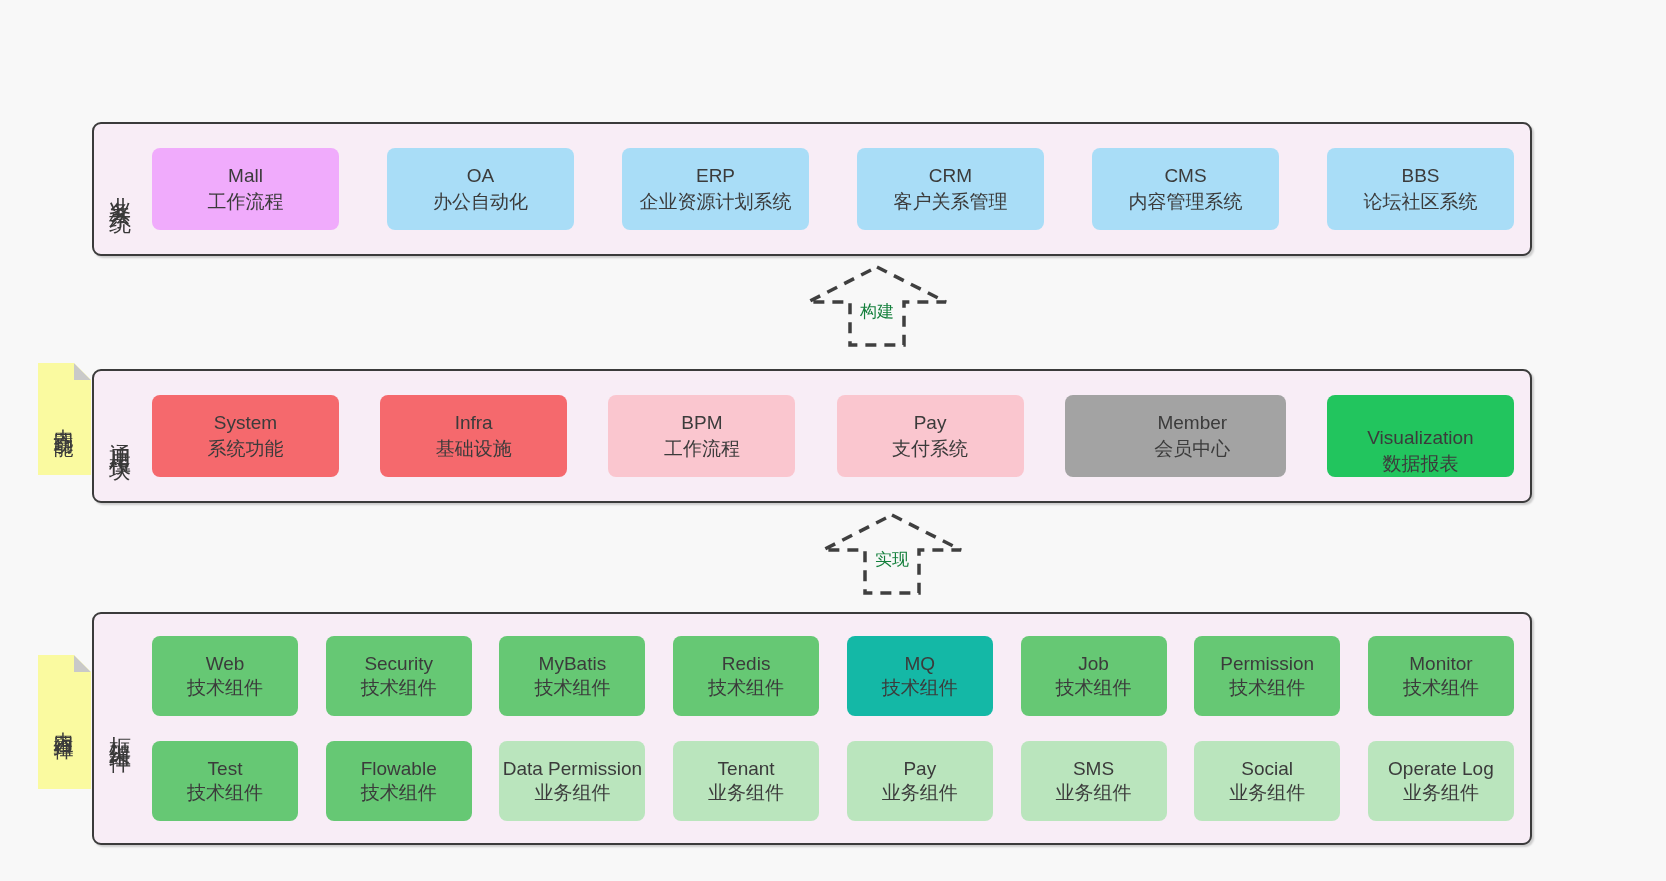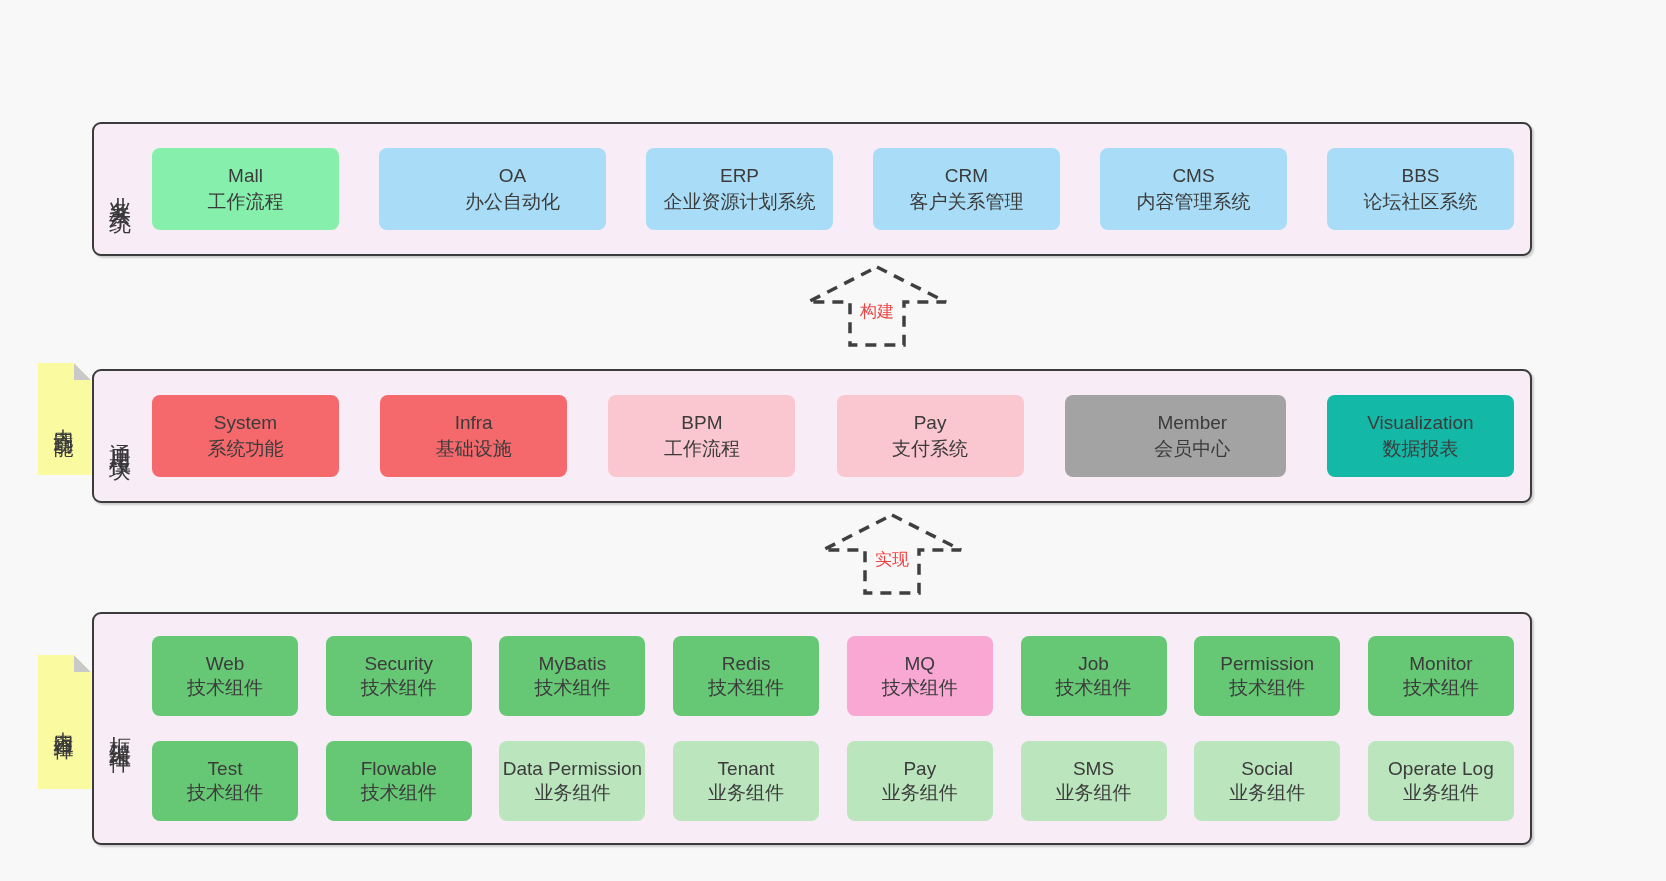--- a/index.html
+++ b/index.html
@@ -64,45 +64,45 @@
     font-size:20px;letter-spacing:3px;color:#3a3a3a;
   }
 
   
   .arrow{position:absolute;width:144px;height:84px;z-index:0;}
   .arrow-1{left:805px;top:264px;}
   .arrow-2{left:820px;top:512px;}
   .arrow svg{display:block;width:144px;height:84px;}
   .arrow .arrow-label{
     position:absolute;left:50%;top:36px;transform:translateX(-50%);
-    background:#f8f8f8;padding:0 3px;font-size:17px;color:#ef4444;white-space:nowrap;
+    background:#f8f8f8;padding:0 3px;font-size:17px;color:#15803d;white-space:nowrap;
   }
 </style>
 </head>
 <body>
 
 <div class="stage">
 
   <div class="sticky sticky-1">
     <span class="fold"></span>
     <span class="sticky-label">内置功能</span>
   </div>
   <div class="sticky sticky-2">
     <span class="fold"></span>
     <span class="sticky-label">内置组件</span>
   </div>
 
   <section class="band band-1">
     <div class="side-label">业务系统</div>
     <div class="boxes">
-        <div class="box" style="background: #86efac;">
+        <div class="box" style="background: #f0abfc;">
           <span>Mall</span>
           <span>工作流程</span>
         </div>
-        <div class="box" style="background: rgb(169, 221, 247); padding-left: 40px;">
+        <div class="box" style="background: rgb(169, 221, 247);">
           <span>OA</span>
           <span>办公自动化</span>
         </div>
         <div class="box" style="background: rgb(169, 221, 247);">
           <span>ERP</span>
           <span>企业资源计划系统</span>
         </div>
         <div class="box" style="background: rgb(169, 221, 247);">
           <span>CRM</span>
           <span>客户关系管理</span>
@@ -141,21 +141,21 @@
           <span>工作流程</span>
         </div>
         <div class="box" style="background: rgb(250, 198, 207);">
           <span>Pay</span>
           <span>支付系统</span>
         </div>
         <div class="box" style="background: #a3a3a3; padding-left: 34px;">
           <span>Member</span>
           <span>会员中心</span>
         </div>
-        <div class="box" style="background: #14b8a6;">
+        <div class="box" style="background: #22c55e; justify-content: flex-end;">
           <span>Visualization</span>
           <span>数据报表</span>
         </div>
       </div>
   </section>
 
   <div class="arrow arrow-2">
     <svg viewBox="0 0 144 84">
       <polygon points="72,3 141,38 99,38 99,81 45,81 45,38 3,38" fill="none" stroke="#3f3f3f" stroke-width="3.5" stroke-dasharray="11,8"></polygon>
     </svg>
@@ -175,21 +175,21 @@
             <span>技术组件</span>
           </div>
           <div class="box" style="background: rgb(102, 200, 116);">
             <span>MyBatis</span>
             <span>技术组件</span>
           </div>
           <div class="box" style="background: rgb(102, 200, 116);">
             <span>Redis</span>
             <span>技术组件</span>
           </div>
-          <div class="box" style="background: #f9a8d4;">
+          <div class="box" style="background: #14b8a6;">
             <span>MQ</span>
             <span>技术组件</span>
           </div>
           <div class="box" style="background: rgb(102, 200, 116);">
             <span>Job</span>
             <span>技术组件</span>
           </div>
           <div class="box" style="background: rgb(102, 200, 116);">
             <span>Permission</span>
             <span>技术组件</span>

